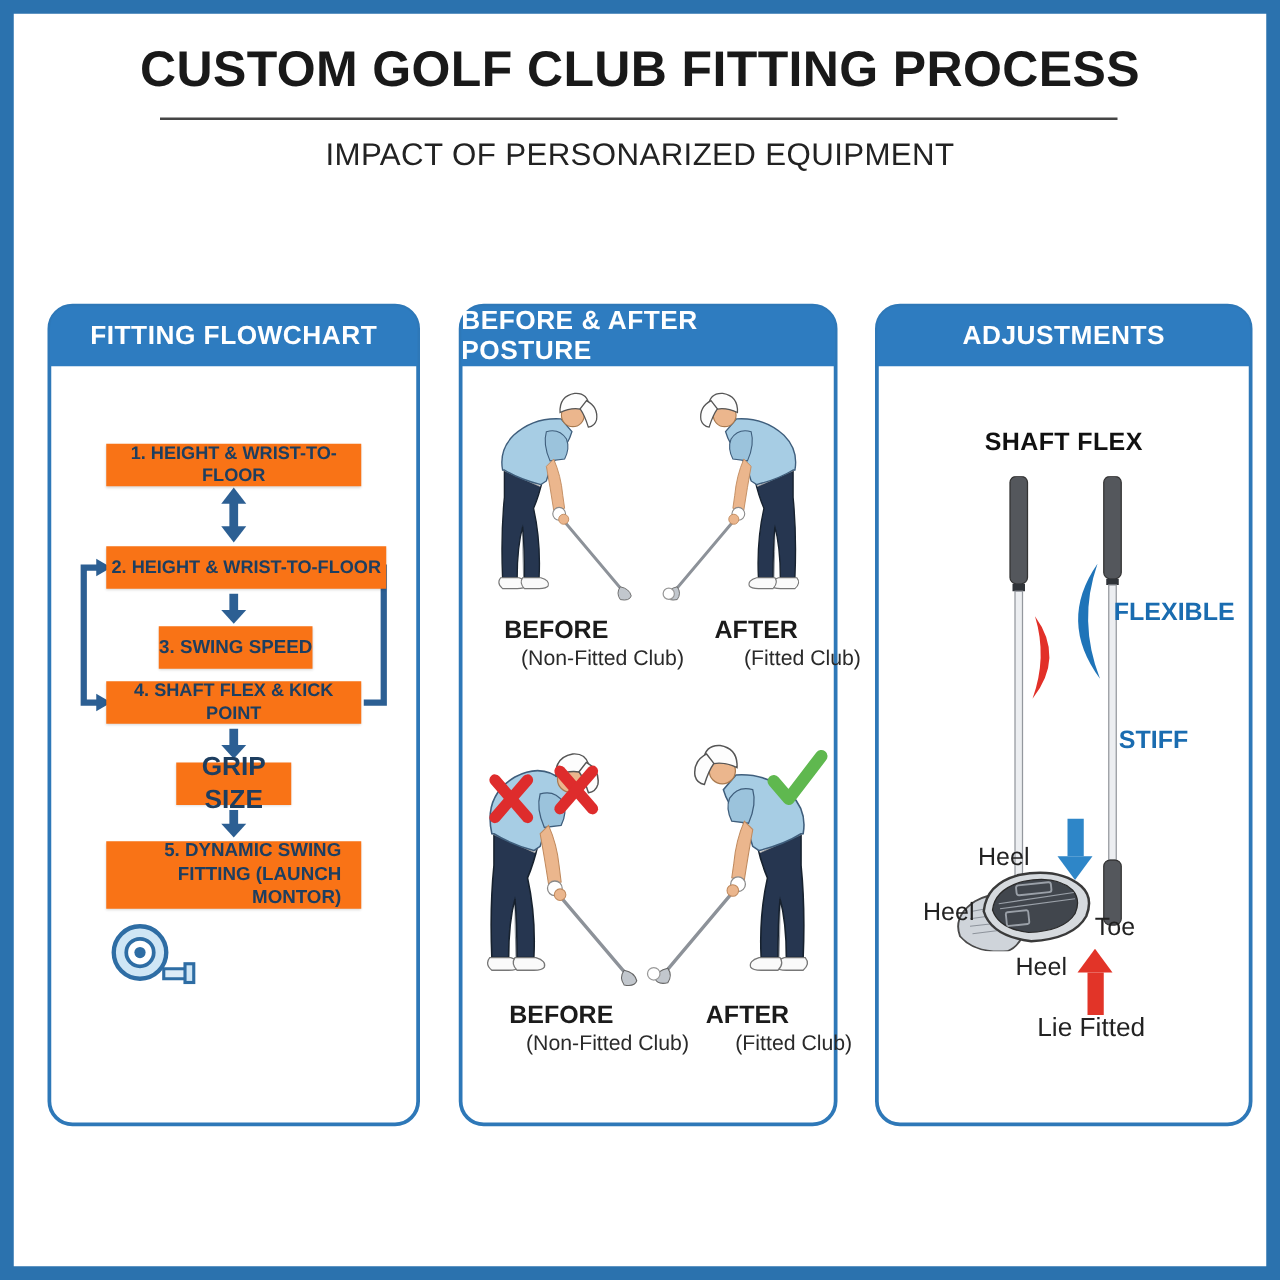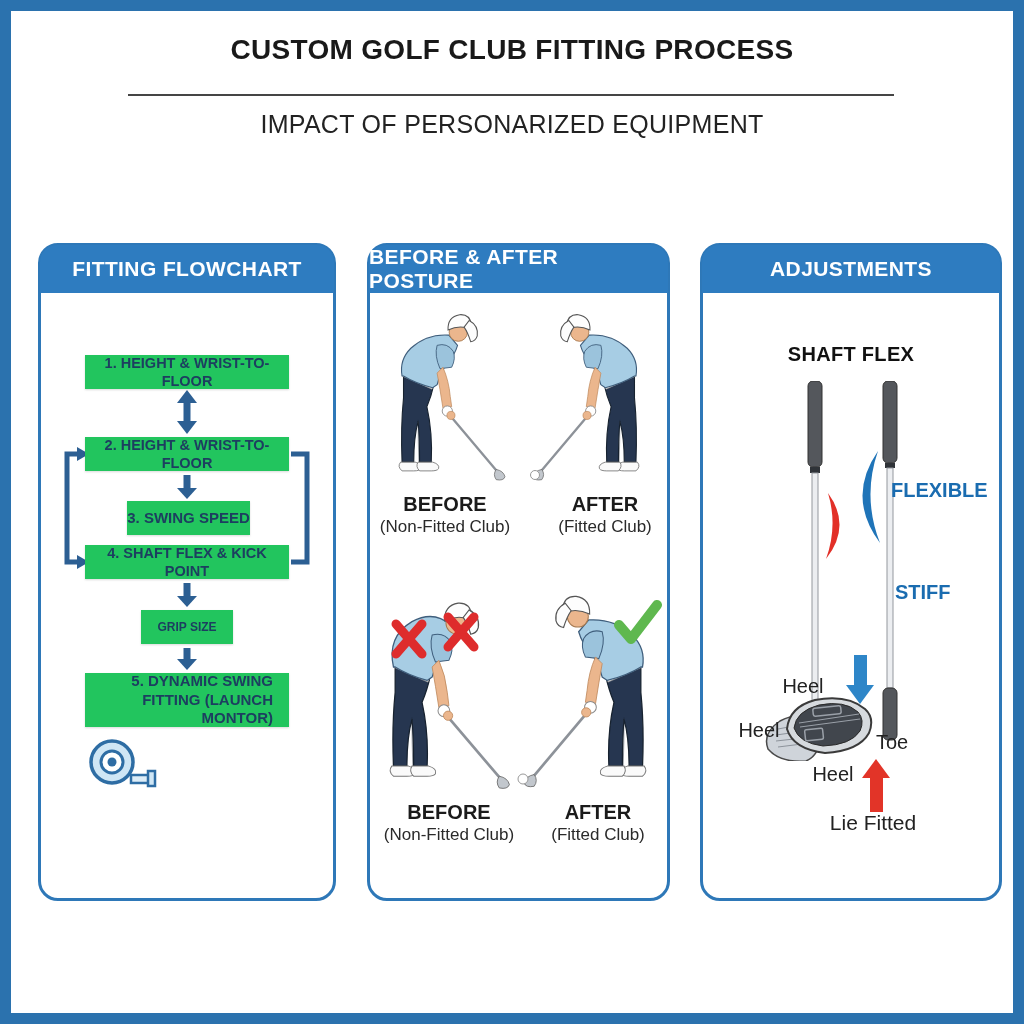--- a/index.html
+++ b/index.html
@@ -3,52 +3,52 @@
 <meta charset="utf-8">
 <style>
   html,body{margin:0;padding:0;background:#e9e9e9;}
   .stage{
     position:relative;width:1024px;height:1024px;background:#ffffff;
     font-family:"Liberation Sans",sans-serif;overflow:hidden;
   }
   .frame{position:absolute;inset:0;border:11px solid #2b72ae;pointer-events:none;z-index:60;}
   
   .main-title{position:absolute;top:34px;left:0;width:100%;text-align:center;
-    font-size:28px;font-weight:800;color:#191919;letter-spacing:.3px;margin:0;}
+    font-size:40px;font-weight:800;color:#191919;letter-spacing:.3px;margin:0;}
   .title-divider{position:absolute;left:128px;top:94px;width:766px;height:2px;background:#454545;}
   .subtitle{position:absolute;top:110px;left:0;width:100%;text-align:center;
     font-size:25px;font-weight:500;color:#222;letter-spacing:.3px;margin:0;}
   
   .panel{position:absolute;top:243px;height:658px;border:3px solid #2e78b8;border-radius:20px;
     background:#fff;box-sizing:border-box;}
   .panel-1{left:38px;width:298px;}
   .panel-2{left:367px;width:303px;}
   .panel-3{left:700px;width:302px;}
   .panel-header{height:48px;margin:-1px -1px 0 -1px;border-radius:17px 17px 0 0;background:#2e7cc0;
     color:#fff;display:flex;align-items:center;justify-content:center;
     font-weight:700;font-size:21px;letter-spacing:.4px;}
   .panel-body{position:relative;height:calc(100% - 48px);}
   
-  .fbox{position:absolute;background:#22c55e;color:#1d3e60;font-weight:700;
+  .fbox{position:absolute;background:#f97316;color:#1d3e60;font-weight:700;
     display:flex;align-items:center;justify-content:center;text-align:center;
     font-size:14.5px;line-height:1.25;box-shadow:0 1px 2px rgba(0,0,0,.15);box-sizing:border-box;}
   .fb1{left:44px;top:62px;width:204px;height:34px;}
-  .fb2{left:44px;top:144px;width:204px;height:34px;}
+  .fb2{left:44px;top:144px;width:224px;height:34px;}
   .fb3{left:86px;top:208px;width:123px;height:34px;font-size:15px;}
   .fb4{left:44px;top:252px;width:204px;height:34px;}
-  .fb5{left:100px;top:317px;width:92px;height:34px;font-size:12px;}
+  .fb5{left:100px;top:317px;width:92px;height:34px;font-size:21px;}
   .fb6{left:44px;top:380px;width:204px;height:54px;font-size:15px;padding:0 16px;text-align:right;}
   .flow-svg{position:absolute;left:0;top:0;}
   .tape-svg{position:absolute;left:44px;top:442px;}
   
   .scene{position:absolute;}
   .scene-top{left:8px;top:6px;}
   .scene-bottom{left:3px;top:288px;}
   .plabel{position:absolute;text-align:center;font-weight:700;font-size:20px;color:#1b1b1b;}
-  .psub{position:absolute;text-align:center;font-size:17px;color:#2a2a2a;}
+  .psub{position:absolute;text-align:center;font-size:17px;color:#2a2a2a;padding-left:37px;}
   .lb-before-top{left:10px;top:200px;width:130px;}
   .ls-before-top{left:0px;top:224px;width:150px;}
   .lb-after-top{left:170px;top:200px;width:130px;}
   .ls-after-top{left:170px;top:224px;width:130px;}
   .lb-before-bot{left:14px;top:508px;width:130px;}
   .ls-before-bot{left:4px;top:532px;width:150px;}
   .lb-after-bot{left:163px;top:508px;width:130px;}
   .ls-after-bot{left:163px;top:532px;width:130px;}
   
   .shaft-flex-label{position:absolute;top:50px;left:0;width:100%;text-align:center;

